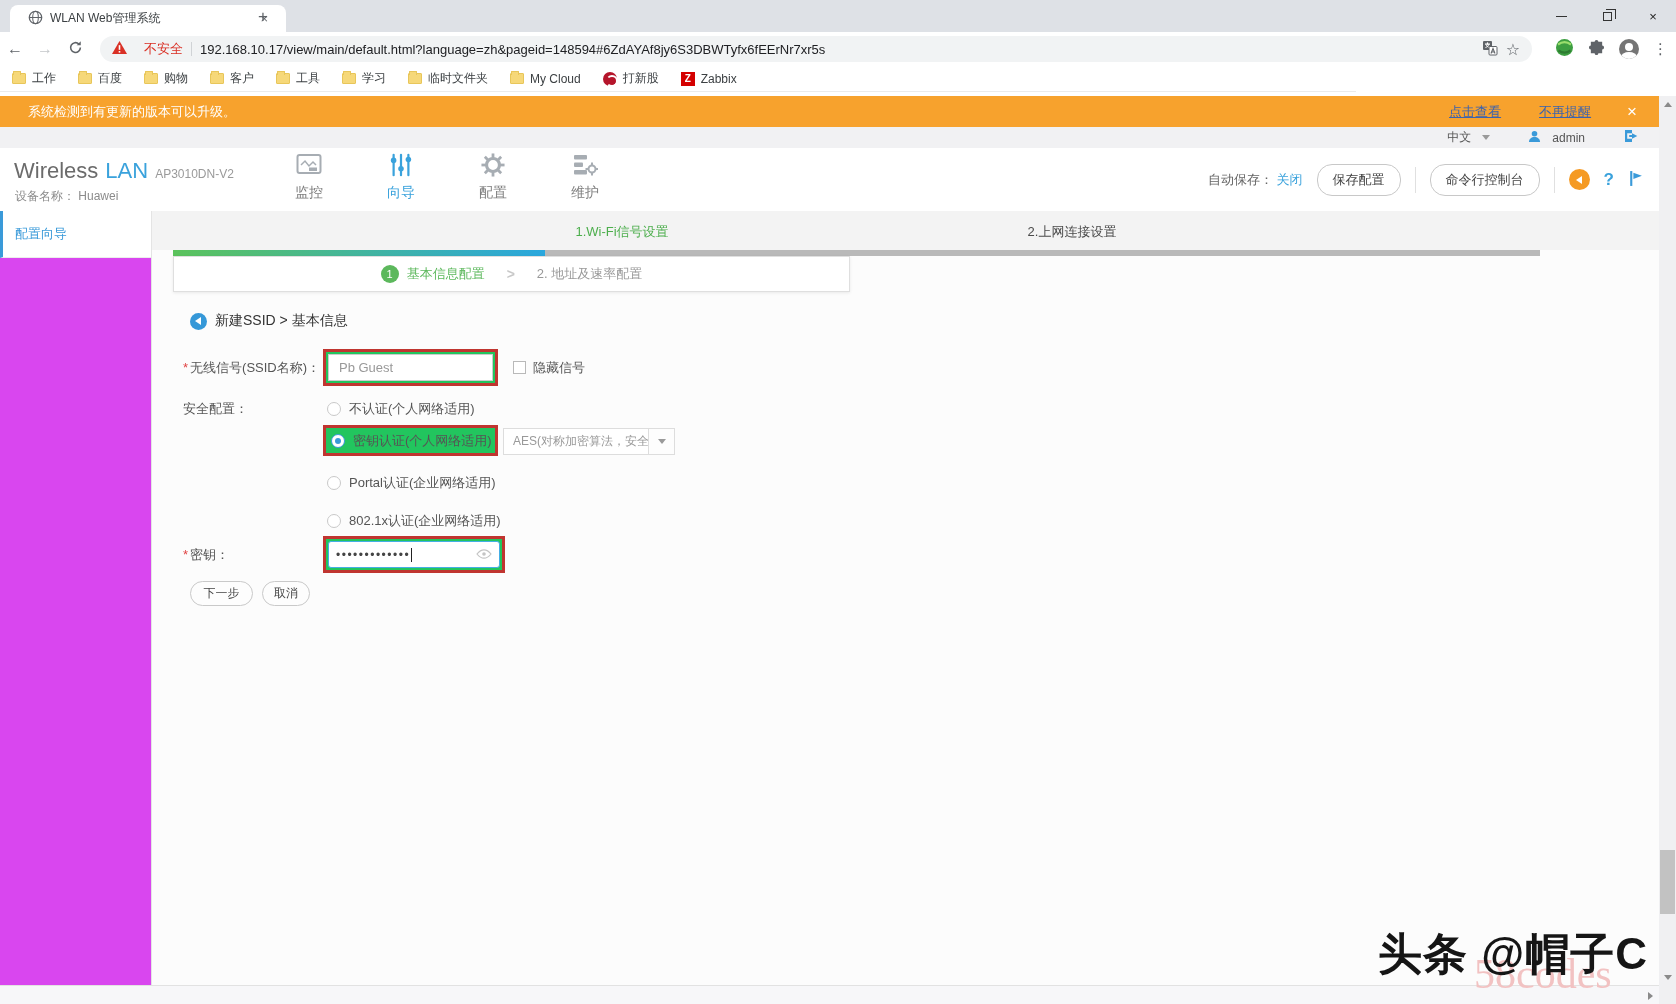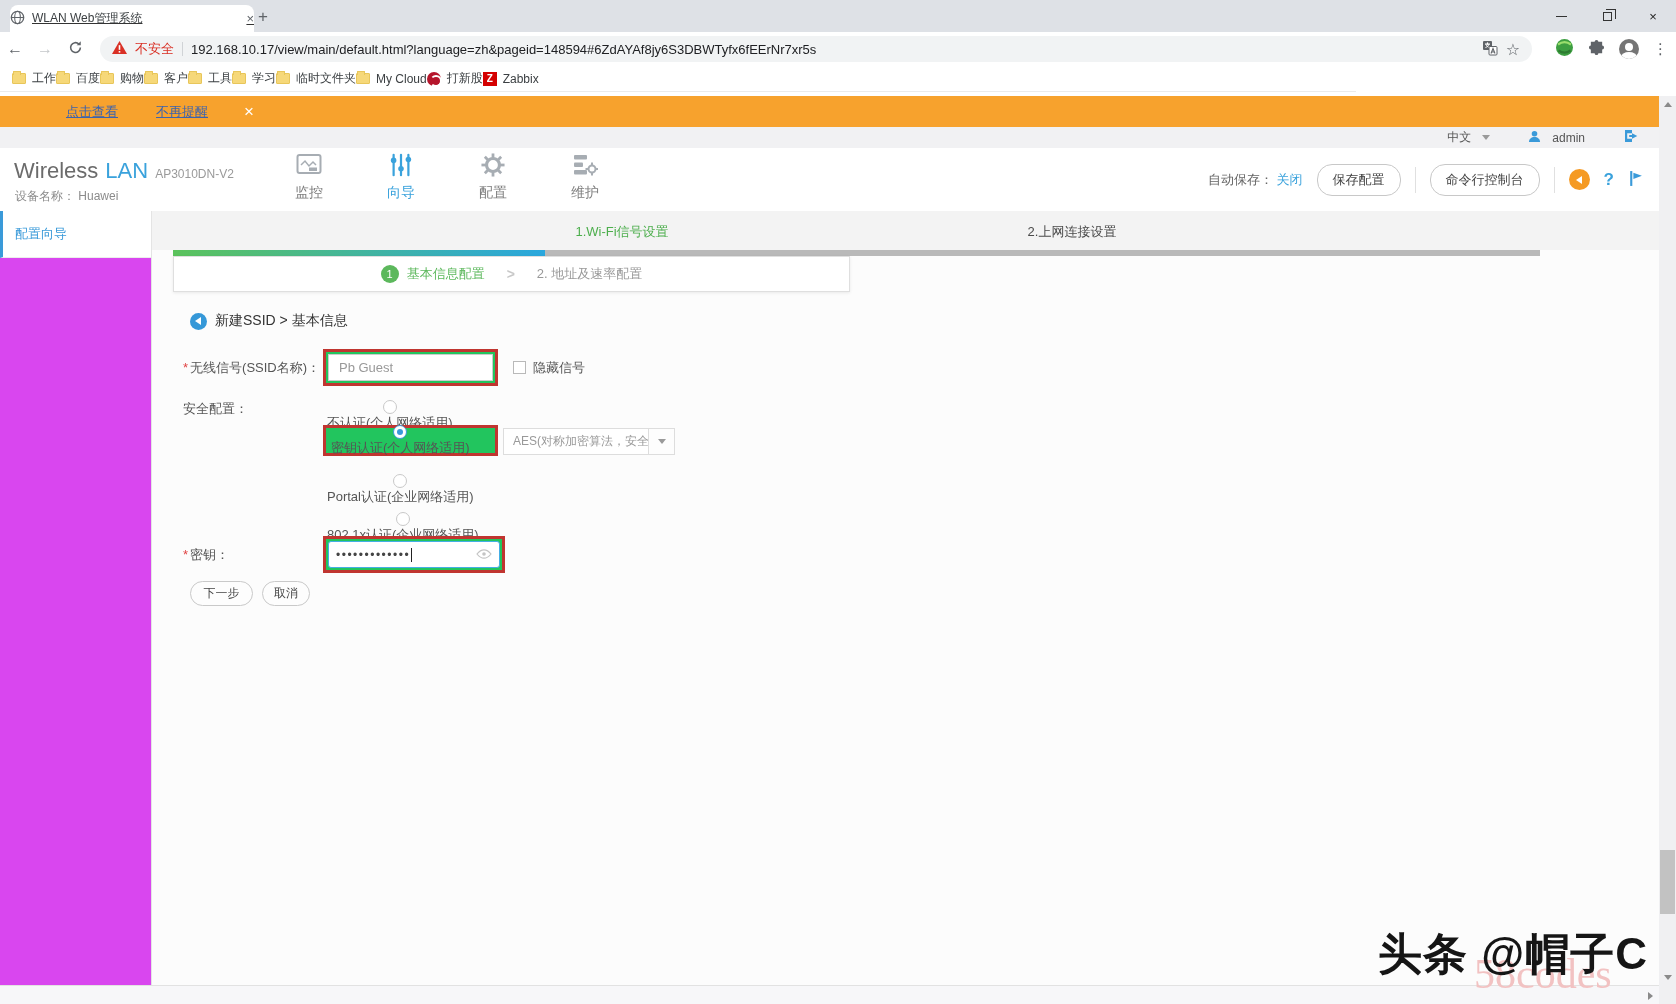--- a/index.html
+++ b/index.html
@@ -1,45 +1,45 @@
 <!DOCTYPE html>
 <html><head>
 <meta charset="utf-8">
 <style>
   * { margin:0; padding:0; box-sizing:border-box; }
   html,body { width:1676px; height:1004px; overflow:hidden; }
   body { font-family:"Liberation Sans","DejaVu Sans",sans-serif; background:#fff; position:relative; font-size:13px; color:#333; }
 
   
   .titlebar { position:absolute; top:0; left:0; width:1676px; height:32px; background:#dee1e6; }
-  .btab { position:absolute; left:10px; top:5px; width:244px; height:27px; background:#fff; border-radius:8px 8px 0 0; display:flex; align-items:center; padding:0 0; gap:7px;text-decoration:underline; }
+  .btab { position:absolute; left:10px; top:5px; width:276px; height:27px; background:#fff; border-radius:8px 8px 0 0; display:flex; align-items:center; padding:0 18px; gap:7px; }
   .btab-title { flex:1; font-size:12px; color:#3c4043; white-space:nowrap; overflow:hidden; }
   .btab-close { color:#5f6368; font-size:13px; line-height:13px; cursor:default; }
   .newtab { position:absolute; left:252px; top:6px; width:22px; height:22px; color:#5f6368; font-size:17px; text-align:center; line-height:21px; }
   .winctl { position:absolute; right:0; top:0; height:32px; display:flex; }
   .winbtn { width:46px; height:32px; display:flex; align-items:center; justify-content:center; color:#222; font-size:13px; }
   .min-glyph { width:11px; border-bottom:1px solid #333; height:1px; }
   .restore-glyph { width:9px; height:9px; border:1px solid #333; position:relative; background:#dee1e6; }
   .restore-glyph::before { content:""; position:absolute; left:2px; top:-4px; width:9px; height:9px; border:1px solid #333; border-left:none; border-bottom:none; }
 
   .toolbar { position:absolute; top:32px; left:0; width:1676px; height:34px; background:#fff; display:flex; align-items:center; }
   .navbtn { width:30px; text-align:center; font-size:16px; color:#5f6368; }
   .navbtn.fwd { color:#c4c7ca; }
   .omnibox { position:absolute; left:100px; top:4px; width:1432px; height:26px; background:#f1f3f4; border-radius:13px; display:flex; align-items:center; padding:0 12px; gap:8px; }
-  .sec-chip { color:#d93025; font-size:13px; }
+  .sec-chip { color:#d93025; font-size:13px;margin-left:9px; }
   .omni-sep { width:1px; height:14px; background:#d0d3d6; }
   .omni-url { flex:1; color:#202124; font-size:13px; white-space:nowrap; overflow:hidden; }
   .toolbar-right { position:absolute; right:8px; top:4px; height:26px; display:flex; align-items:center; gap:14px; }
   .star { color:#5f6368; font-size:16px; }
   .menu-dots { color:#5f6368; font-size:15px; letter-spacing:0; }
   .avatar { width:20px; height:20px; border-radius:50%; background:#757575; position:relative; overflow:hidden; }
   .avatar::before { content:""; position:absolute; left:6px; top:4px; width:8px; height:8px; border-radius:50%; background:#fff; }
   .avatar::after { content:""; position:absolute; left:2px; top:13px; width:16px; height:10px; border-radius:50%; background:#fff; }
 
-  .bookbar { position:absolute; top:66px; left:0; width:1356px; height:26px; background:#fff; border-bottom:1px solid #ebebeb; display:flex; align-items:center; padding-left:12px; }
+  .bookbar { position:absolute; top:66px; left:0; width:1356px; height:26px; background:#fff; border-bottom:1px solid #ebebeb; display:flex; align-items:center; padding-left:12px; gap:22px; }
   .bk { display:flex; align-items:center; gap:6px; font-size:12px; color:#3c4043; }
   .folder { width:14px; height:11px; background:#f6d879; border:1px solid #e8c65a; border-radius:1px; position:relative; }
   .folder::before { content:""; position:absolute; left:0; top:-3px; width:6px; height:3px; background:#f6d879; border:1px solid #e8c65a; border-bottom:none; border-radius:1px 1px 0 0; }
   .stock-ico { width:14px; height:14px; border-radius:50%; background:#b5152b; position:relative; }
   .stock-ico::before { content:""; position:absolute; left:3px; top:3px; width:8px; height:8px; border-radius:50%; border:2px solid #fff; border-left-color:transparent; }
   .zbx-ico { width:14px; height:14px; background:#d40000; color:#fff; font-size:10px; font-weight:bold; text-align:center; line-height:14px; }
 
   
   .banner { position:absolute; top:96px; left:0; width:1659px; height:31px; background:#f7a22d; display:flex; align-items:center; padding:0 18px 0 28px; }
   .banner-msg { color:#fff; font-size:13px; flex:1; }
@@ -94,21 +94,21 @@
   .blue-circ .tri-left-w { border-top-width:4px; border-bottom-width:4px; border-right-width:6px; }
   .heading-txt { font-size:14px; color:#333; }
 
   .flabel { position:absolute; left:31px; font-size:13px; color:#555; }
   .req { color:#e04343; margin-right:2px; }
   .red-frame { position:absolute; border:3px solid #c03530; background:#22c55e; }
   .rf1 { left:171px; top:138px; width:175px; height:37px; padding:2px; }
   .rf1 .tinput { width:100%; height:100%; border:1px solid #ccc; display:flex; align-items:center; padding-left:10px; color:#999; font-size:13px; background:#fff; }
   .chkrow { position:absolute; left:361px; top:138px; height:37px; display:flex; align-items:center; gap:7px; color:#555; font-size:13px; }
   .chk { width:13px; height:13px; border:1px solid #b9b9b9; background:#fff; }
-  .radiorow { display:flex; align-items:center; color:#555; font-size:13px;flex-direction:column; }
+  .radiorow { display:flex; align-items:center; gap:8px; color:#555; font-size:13px; }
   .radio { width:14px; height:14px; border:1px solid #c9c9c9; border-radius:50%; background:#fff; position:relative; flex:none; }
   .radio.sel { border-color:#3a9ad9; }
   .radio.sel::after { content:""; position:absolute; left:3px; top:3px; width:6px; height:6px; border-radius:50%; background:#3a9ad9; }
   .r1 { position:absolute; left:175px; top:189px; }
   .rf2 { left:171px; top:214px; width:175px; height:31px; display:flex; align-items:center; padding-left:5px; }
   .dropdown { position:absolute; left:351px; top:217px; width:172px; height:27px; background:#fff; border:1px solid #ddd; display:flex; align-items:stretch; }
   .dd-text { flex:1; display:flex; align-items:center; padding-left:9px; font-size:12px; color:#999; white-space:nowrap; overflow:hidden; }
   .dd-btn { width:26px; border-left:1px solid #ddd; display:flex; align-items:center; justify-content:center; background:#fdfdfd; }
   .r3 { position:absolute; left:175px; top:263px; }
   .r4 { position:absolute; left:175px; top:301px; }
@@ -251,20 +251,21 @@
       <span class="stock-ico"></span>
       <span>打新股</span>
     </span>
   <span class="bk">
       <span class="zbx-ico">Z</span>
       <span>Zabbix</span>
     </span>
 </div>
 
 <div class="banner">
+  <span class="banner-msg">系统检测到有更新的版本可以升级。</span>
   <span class="banner-link">点击查看</span>
   <span class="banner-link">不再提醒</span>
   <span class="banner-close">×</span>
 </div>
 
 <div class="userbar">
   <span class="grp">
     <span>中文</span>
     <span class="caret-down"></span>
   </span>

